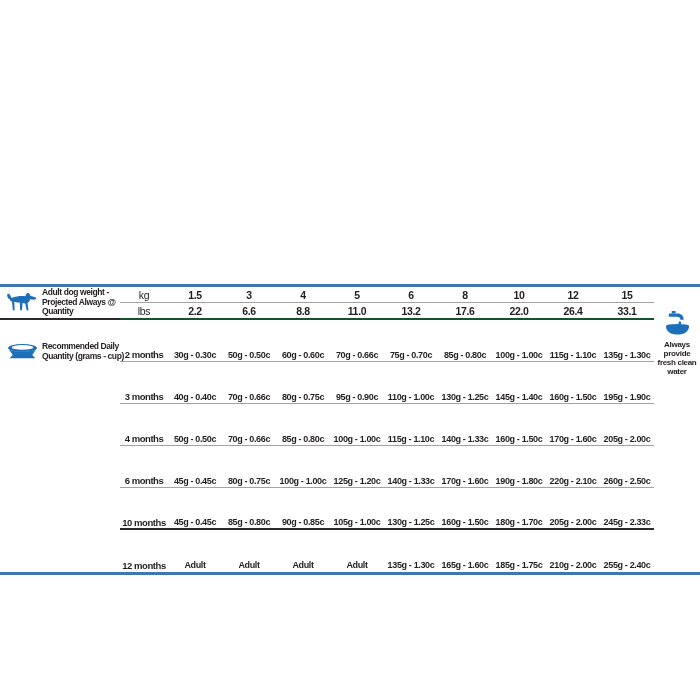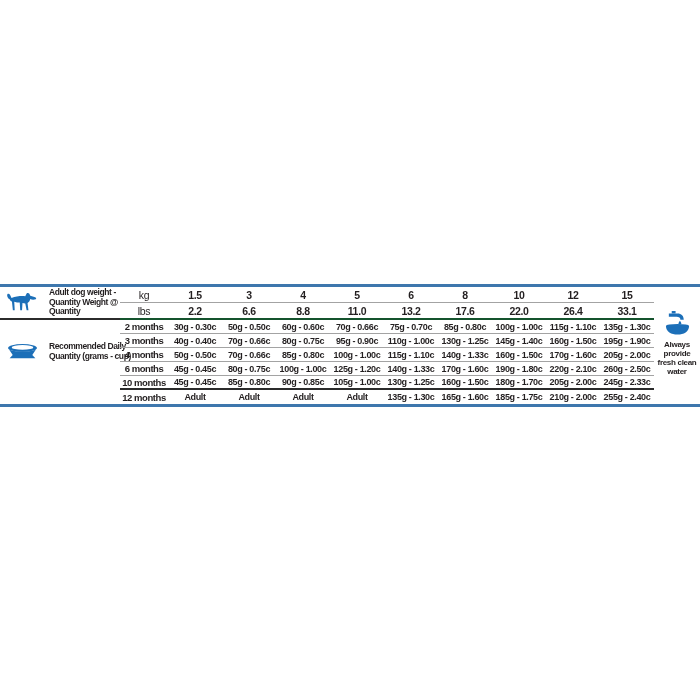--- a/index.html
+++ b/index.html
@@ -11,26 +11,26 @@
   .col-left{width:120px;flex:none;display:flex;flex-direction:column;}
   .col-mid{width:534px;flex:none;display:flex;flex-direction:column;}
   .col-right{width:46px;flex:none;display:flex;flex-direction:column;align-items:center;
              padding-top:24px;box-sizing:border-box;}
   .label-cell{display:flex;align-items:center;box-sizing:border-box;padding-left:5px;}
   .label-cell.weight{height:33px;border-bottom:2px solid #2b2b2b;}
   .label-cell.qty{height:63px;}
   .icon-wrap{flex:none;display:flex;align-items:center;justify-content:center;}
   .icon-wrap.dog{width:34px;}
   .icon-wrap.bowl{width:34px;}
-  .label-text{margin-left:10px;display:flex;flex-direction:column;}
+  .label-text{margin-left:3px;display:flex;flex-direction:column;}
   .label-text .line{font-size:8.5px;font-weight:700;line-height:9.5px;letter-spacing:-0.4px;white-space:nowrap;}
   .row{display:grid;grid-template-columns:48px repeat(9,54px);box-sizing:border-box;}
   .row.hdr-kg{height:16px;border-bottom:1px solid #a3a3a3;}
   .row.hdr-lbs{height:17px;border-bottom:2px solid #14532d;}
-  .row.data{height:14px;}
+  .row.data{height:14px;margin-top:28px;}
   .row.bb-gray{border-bottom:1px solid #a3a3a3;}
   .row.bb-dark{border-bottom:2px solid #2b2b2b;}
   .cell{display:flex;align-items:center;justify-content:center;white-space:nowrap;}
   .cell.unit{font-size:10.5px;font-weight:400;letter-spacing:-0.3px;}
   .cell.hval{font-size:10.5px;font-weight:700;letter-spacing:-0.3px;}
   .cell.age{font-size:9.5px;font-weight:700;letter-spacing:-0.45px;}
   .cell.val{font-size:9px;font-weight:700;letter-spacing:-0.35px;}
   .water-note{display:flex;flex-direction:column;align-items:center;margin-top:3px;}
   .water-note .wline{font-size:8px;font-weight:700;line-height:9px;letter-spacing:-0.3px;
                      text-align:center;white-space:nowrap;}
@@ -46,21 +46,21 @@
 
       <div class="col-left">
         <div class="label-cell weight">
           <span class="icon-wrap dog">
             <svg width="33" height="22" viewBox="0 0 72 46">
               <path fill="#1c6fb8" d="M8 15 C3 13 1 5 4 3 C7 1 10 6 12 12 C22 8 34 7 42 8 L45 2 C47 0 50 1 51 3 L53 7 C58 8 63 10 66 12 L65 15 C60 16 56 16 53 14 C52 18 50 21 47 23 L49 39 L45 39 L42 24 L36 23 L35 39 L31 39 L30 22 C26 22 22 21 18 20 L19 39 L15 39 L13 20 C10 18 8 17 8 15 Z"></path>
             </svg>
           </span>
           <span class="label-text">
             <span class="line">Adult dog weight -</span>
-            <span class="line">Quantity Weight @</span>
+            <span class="line">Projected Always @</span>
             <span class="line">Quantity</span>
           </span>
         </div>
         <div class="label-cell qty">
           <span class="icon-wrap bowl">
             <svg width="33" height="17" viewBox="0 0 64 32">
               <ellipse cx="32" cy="9" rx="28" ry="7.5" fill="#1c6fb8"></ellipse>
               <ellipse cx="32" cy="8" rx="21" ry="4.5" fill="#ffffff"></ellipse>
               <path fill="#1c6fb8" d="M6 12 L13 23 L51 23 L58 12 C52 17 12 17 6 12 Z"></path>
               <path fill="#1c6fb8" d="M13 23 L7 29 L57 29 L51 23 Z"></path>

